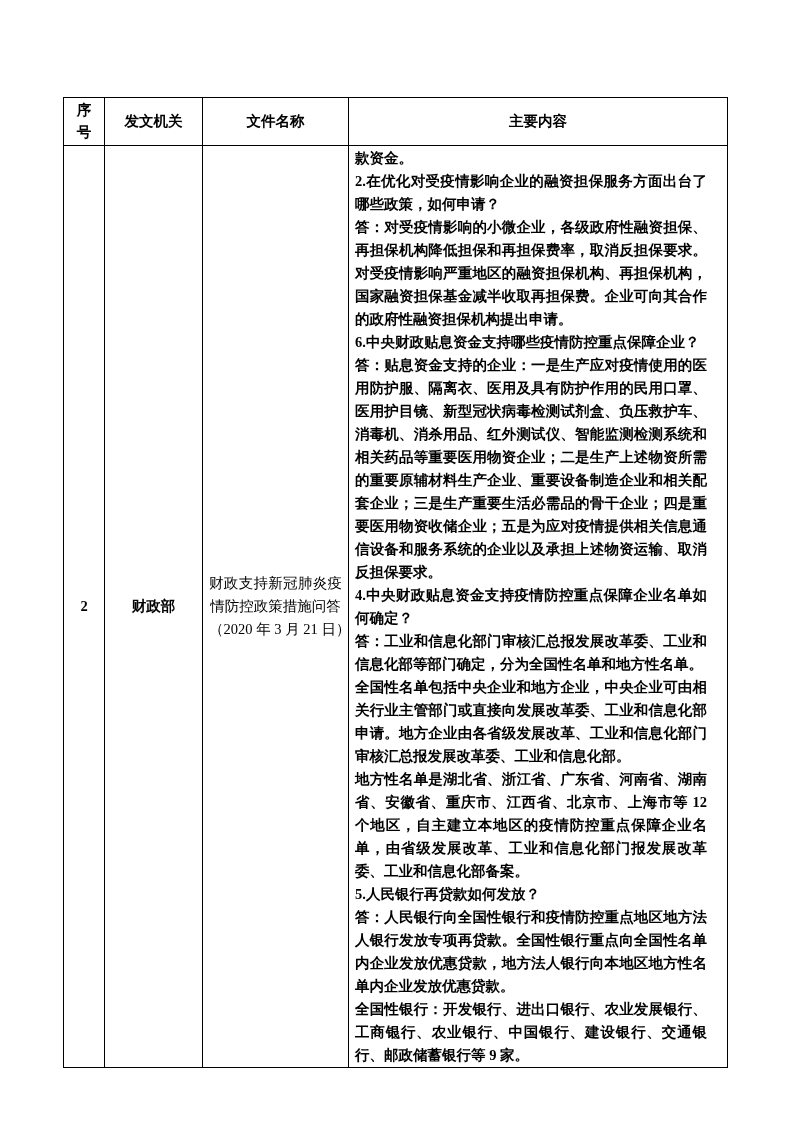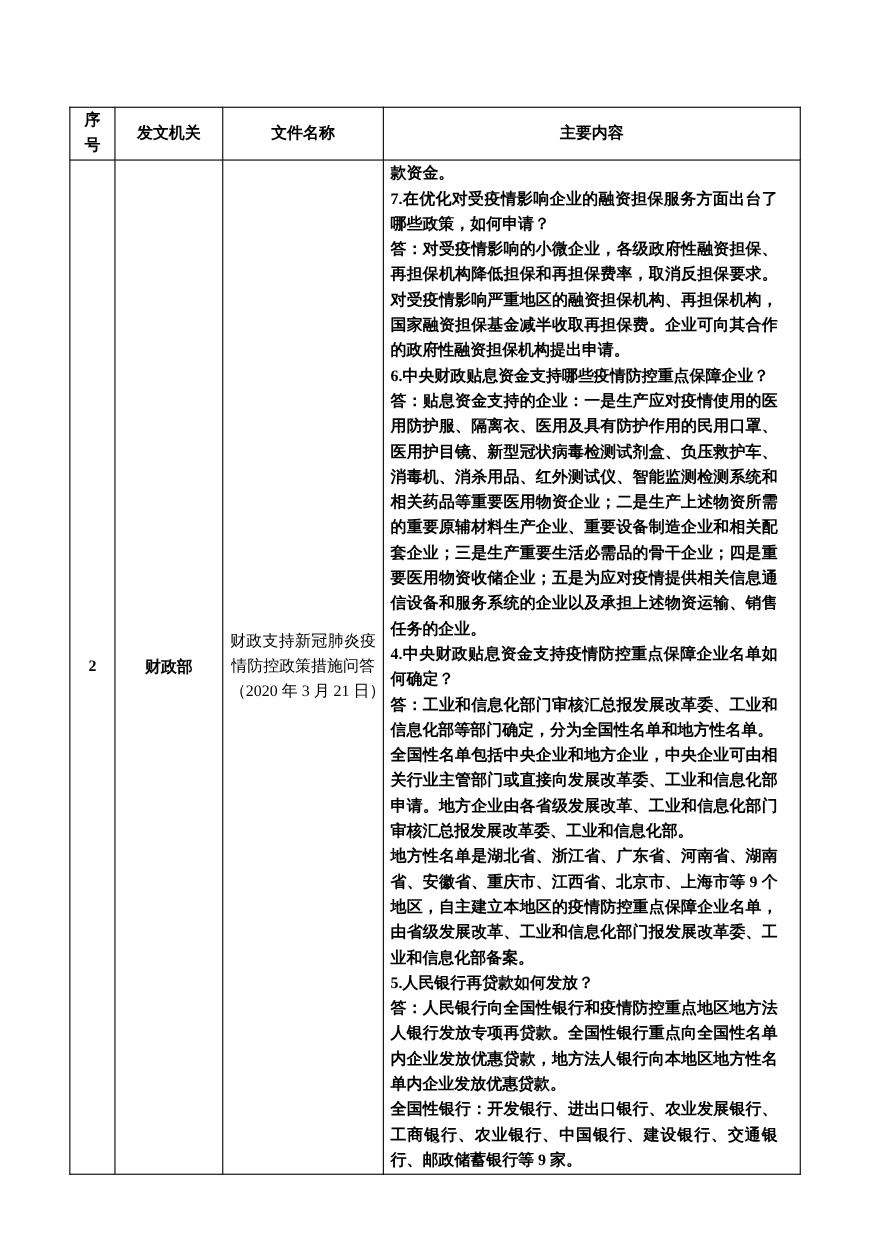--- a/index.html
+++ b/index.html
@@ -129,28 +129,28 @@
         </td>
         <td class="cell-agency">
           <span>财政部</span>
         </td>
         <td class="cell-doc">
           <span class="doc-title">财政支持新冠肺炎疫情防控政策措施问答</span>
           <span class="doc-date">（2020 年 3 月 21 日）</span>
         </td>
         <td class="cell-content">
           <p>款资金。</p>
-          <p>7.在优化对受疫情影响企业的融资担保服务方面出台了哪些政策，如何申请？</p>
+          <p>2.在优化对受疫情影响企业的融资担保服务方面出台了哪些政策，如何申请？</p>
           <p>答：对受疫情影响的小微企业，各级政府性融资担保、再担保机构降低担保和再担保费率，取消反担保要求。对受疫情影响严重地区的融资担保机构、再担保机构，国家融资担保基金减半收取再担保费。企业可向其合作的政府性融资担保机构提出申请。</p>
           <p>6.中央财政贴息资金支持哪些疫情防控重点保障企业？</p>
-          <p>答：贴息资金支持的企业：一是生产应对疫情使用的医用防护服、隔离衣、医用及具有防护作用的民用口罩、医用护目镜、新型冠状病毒检测试剂盒、负压救护车、消毒机、消杀用品、红外测试仪、智能监测检测系统和相关药品等重要医用物资企业；二是生产上述物资所需的重要原辅材料生产企业、重要设备制造企业和相关配套企业；三是生产重要生活必需品的骨干企业；四是重要医用物资收储企业；五是为应对疫情提供相关信息通信设备和服务系统的企业以及承担上述物资运输、销售任务的企业。</p>
+          <p>答：贴息资金支持的企业：一是生产应对疫情使用的医用防护服、隔离衣、医用及具有防护作用的民用口罩、医用护目镜、新型冠状病毒检测试剂盒、负压救护车、消毒机、消杀用品、红外测试仪、智能监测检测系统和相关药品等重要医用物资企业；二是生产上述物资所需的重要原辅材料生产企业、重要设备制造企业和相关配套企业；三是生产重要生活必需品的骨干企业；四是重要医用物资收储企业；五是为应对疫情提供相关信息通信设备和服务系统的企业以及承担上述物资运输、取消反担保要求。</p>
           <p>4.中央财政贴息资金支持疫情防控重点保障企业名单如何确定？</p>
           <p>答：工业和信息化部门审核汇总报发展改革委、工业和信息化部等部门确定，分为全国性名单和地方性名单。</p>
           <p>全国性名单包括中央企业和地方企业，中央企业可由相关行业主管部门或直接向发展改革委、工业和信息化部申请。地方企业由各省级发展改革、工业和信息化部门审核汇总报发展改革委、工业和信息化部。</p>
-          <p>地方性名单是湖北省、浙江省、广东省、河南省、湖南省、安徽省、重庆市、江西省、北京市、上海市等 9 个地区，自主建立本地区的疫情防控重点保障企业名单，由省级发展改革、工业和信息化部门报发展改革委、工业和信息化部备案。</p>
+          <p>地方性名单是湖北省、浙江省、广东省、河南省、湖南省、安徽省、重庆市、江西省、北京市、上海市等 12 个地区，自主建立本地区的疫情防控重点保障企业名单，由省级发展改革、工业和信息化部门报发展改革委、工业和信息化部备案。</p>
           <p>5.人民银行再贷款如何发放？</p>
           <p>答：人民银行向全国性银行和疫情防控重点地区地方法人银行发放专项再贷款。全国性银行重点向全国性名单内企业发放优惠贷款，地方法人银行向本地区地方性名单内企业发放优惠贷款。</p>
           <p>全国性银行：开发银行、进出口银行、农业发展银行、工商银行、农业银行、中国银行、建设银行、交通银行、邮政储蓄银行等 9 家。</p>
         </td>
       </tr>
     </tbody>
   </table>
 
   <div class="page-number">5</div>
 

